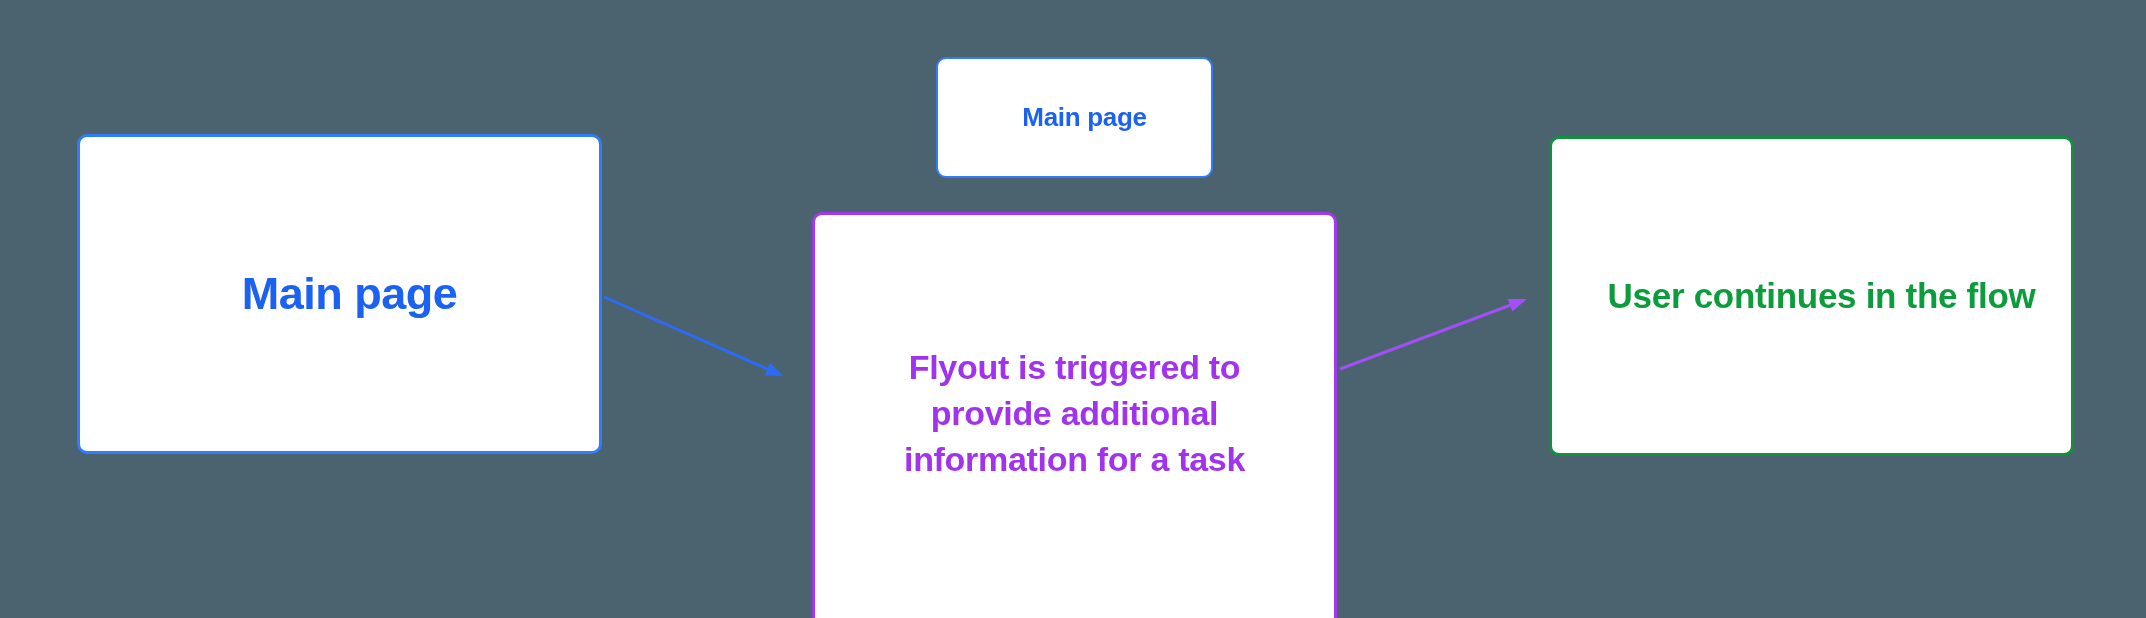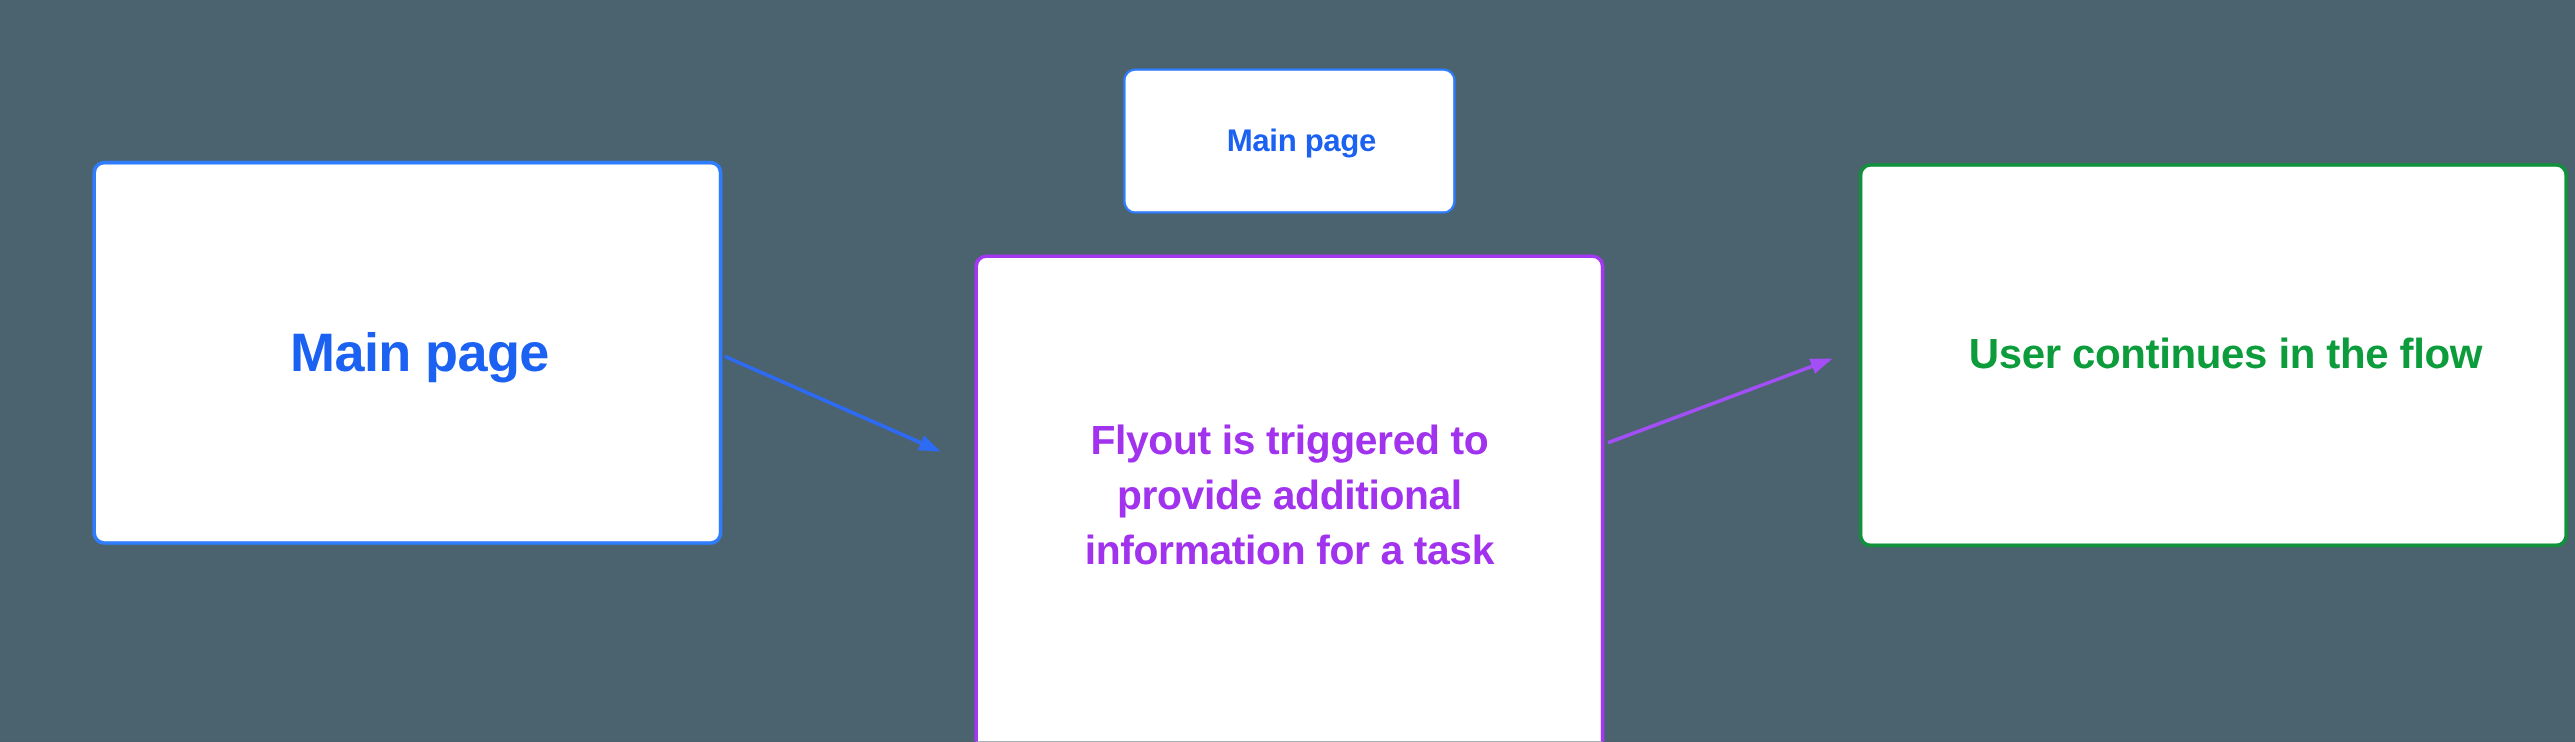--- a/index.html
+++ b/index.html
@@ -29,21 +29,21 @@
   .node .label{white-space:pre-line;}
   .node-main{left:77px;top:134px;width:525px;height:320px;
     border:3px solid var(--blue-border);color:var(--blue-text);
     font-size:45px;letter-spacing:-0.5px;}
   .node-main-small{left:936px;top:57px;width:277px;height:121px;
     border:2.5px solid var(--blue-border);color:var(--blue-text);
     font-size:26px;letter-spacing:-0.3px;}
   .node-flyout{left:812px;top:212px;width:525px;height:426px;
     border:3px solid var(--purple-border);color:var(--purple-text);
     font-size:34px;line-height:1.35;padding:0 40px 22px 40px;letter-spacing:-0.3px;}
-  .node-continue{left:1549px;top:136px;width:591px;height:320px;
+  .node-continue{left:1549px;top:136px;width:525px;height:320px;
     border:3px solid var(--green-border);color:var(--green-text);
     font-size:35px;letter-spacing:-0.3px;}
   svg.connectors{position:absolute;left:0;top:0;width:2146px;height:618px;
     pointer-events:none;}
   svg.connectors line{pointer-events:stroke;}
   .conn-blue{stroke:var(--blue-arrow);}
   .conn-purple{stroke:var(--purple-arrow);}
   .head-blue{fill:var(--blue-arrow);}
   .head-purple{fill:var(--purple-arrow);}
 </style>

